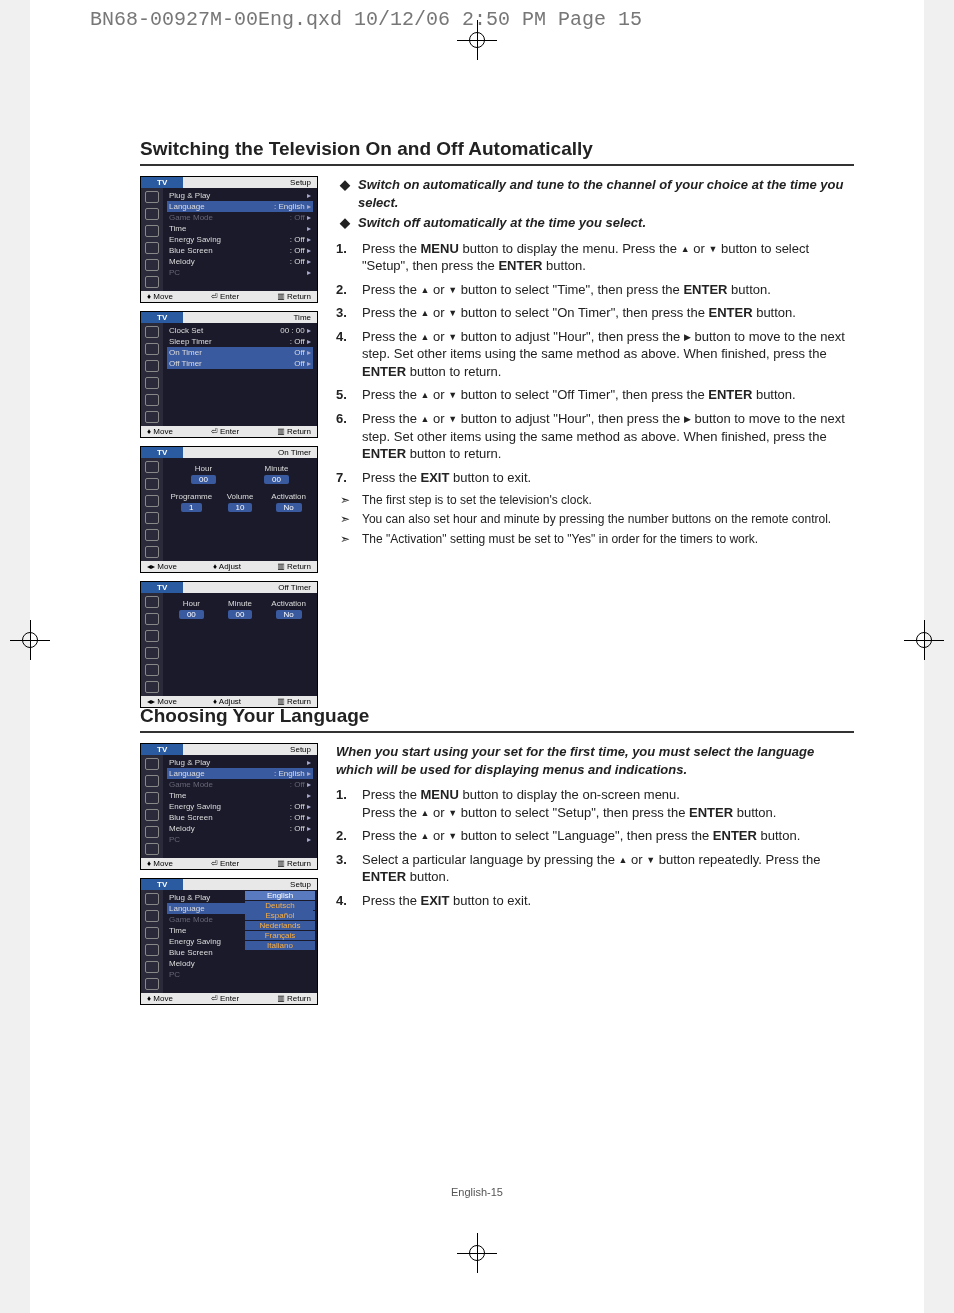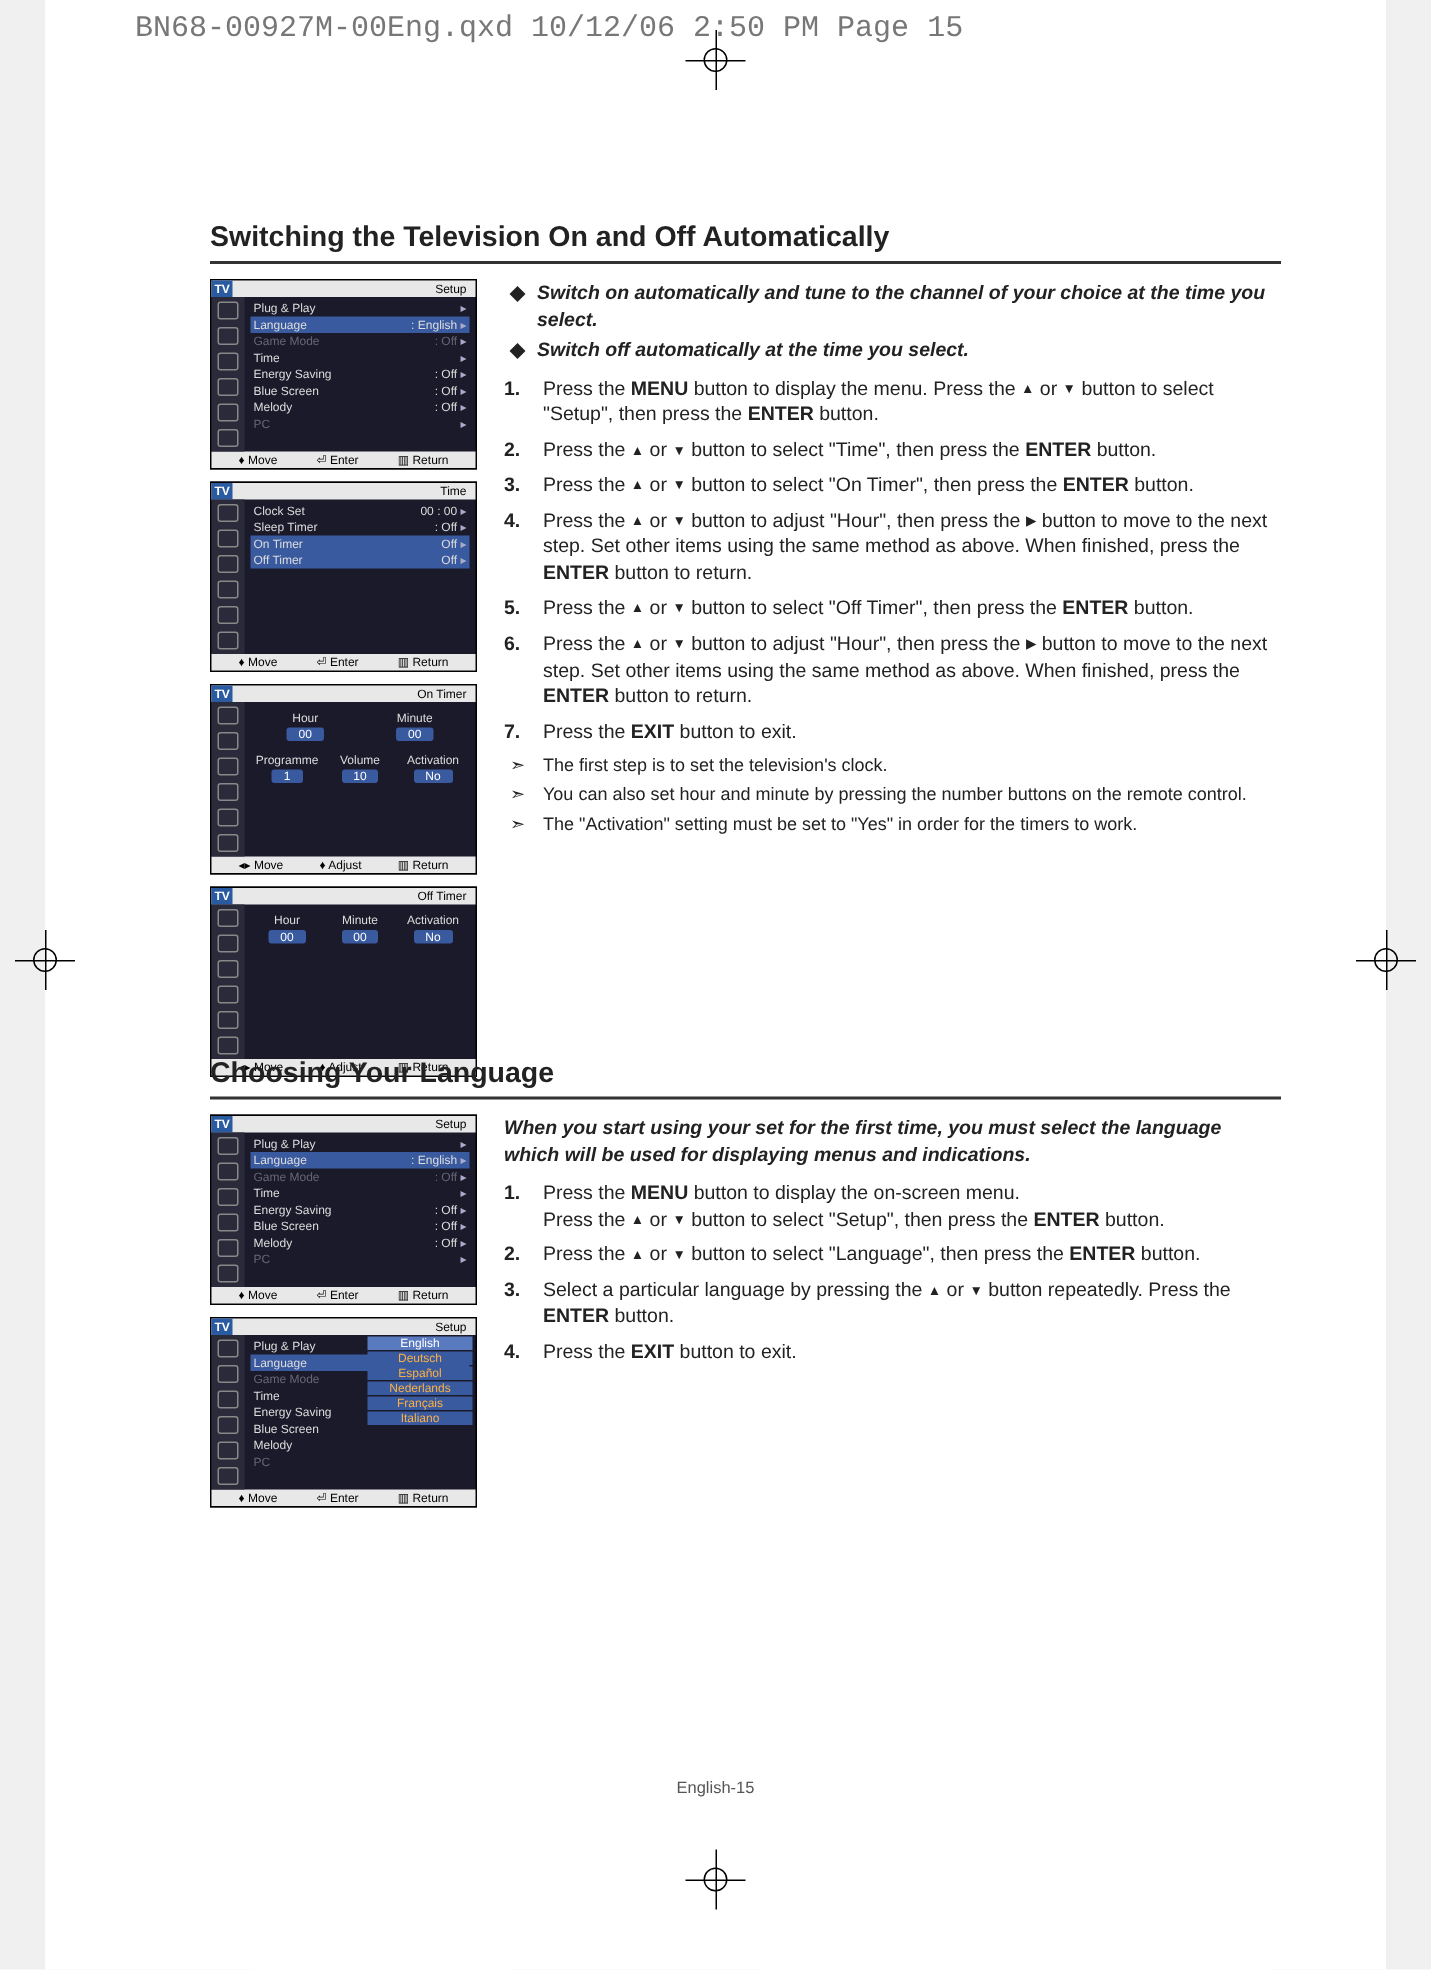--- a/index.html
+++ b/index.html
@@ -25,21 +25,21 @@
   }
   
   .regmark { position:absolute; width:40px; height:40px; }
   .regmark::before,.regmark::after{content:"";position:absolute;background:#000;}
   .regmark.h::before{left:0;right:0;top:50%;height:1px;}
   .regmark.v::after{top:0;bottom:0;left:50%;width:1px;}
   .regmark .circ{position:absolute;left:50%;top:50%;width:16px;height:16px;border:1px solid #000;border-radius:50%;transform:translate(-50%,-50%);}
   .content {
     position: absolute;
     left: 110px;
-    top: 148px;
+    top: 138px;
     right: 70px;
   }
   .section-title {
     font-size: 19px;
     font-weight: bold;
     color: #222;
     margin-bottom: 4px;
   }
   .title-rule {
     height:2px; background:#333; margin-bottom:10px;
@@ -70,31 +70,31 @@
   .footer-pg{ position:absolute; bottom:115px; left:0; right:0; text-align:center; font-size:11px; color:#555;}
   
   .osd {
     width:178px;
     background:#1a1a2a;
     border:1px solid #000;
     font-size:8px;
     color:#ddd;
   }
   .osd .titlebar{ display:flex; background:#e8e8e8; color:#000;}
-  .osd .titlebar .tv{ background:#2a5aa0; color:#fff; padding:1px 2px; font-weight:bold;}
+  .osd .titlebar .tv{ background:#2a5aa0; color:#fff; padding:1px 16px; font-weight:bold;}
   .osd .titlebar .ttl{ flex:1; text-align:right; padding:1px 6px;}
   .osd .body{ display:flex;}
   .osd .iconcol{ width:22px; background:#2a2a3a; display:flex; flex-direction:column; align-items:center; padding:3px 0; gap:5px;}
   .osd .iconcol span{ width:14px;height:12px;border:1px solid #888;border-radius:2px;}
   .osd .listcol{ flex:1; padding:2px 4px;}
   .osd .row{ display:flex; justify-content:space-between; padding:0 2px; line-height:11px;}
   .osd .row.sel{ background:#3a5aa0;}
   .osd .row.dim{ color:#667;}
   .osd .row .arr{ color:#aac;}
-  .osd .strip{ display:flex; justify-content:space-between; background:#e8e8e8; color:#000; padding:1px 18px;}
+  .osd .strip{ display:flex; justify-content:space-between; background:#e8e8e8; color:#000; padding:1px 6px;}
   .osd .cols3{ display:flex; justify-content:space-around; text-align:center; padding:4px 0;}
   .osd .cols3 > div{flex:1;}
   .osd .valbox{ display:inline-block; background:#3a5aa0; color:#fff; padding:0 8px; border-radius:2px; margin-top:2px;}
   .osd .dropitem{ background:#3a5aa0; color:#fcb040; text-align:center; margin:1px 30px; padding:0 2px;}
   .osd .dropitem.sel{ background:#5a7ac0; color:#fff;}
   .section2 { position:absolute; left:110px; top:705px; right:70px;}
 </style>
 </head>
 <body>
 

